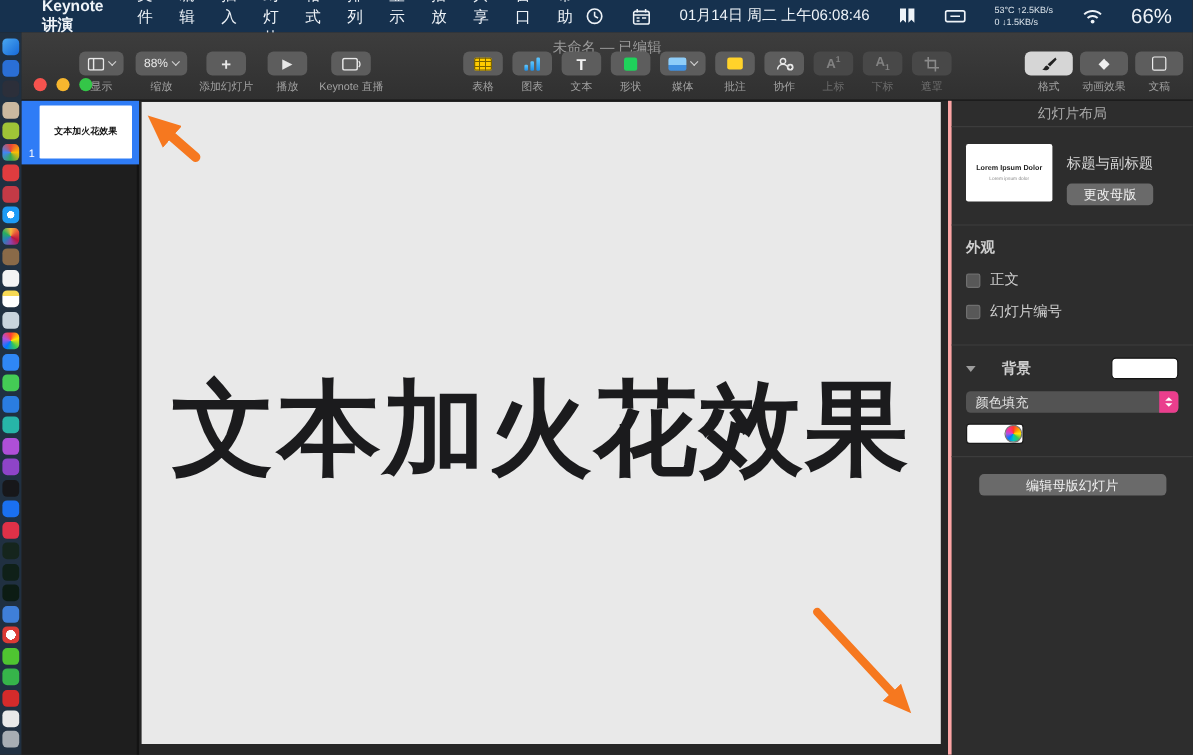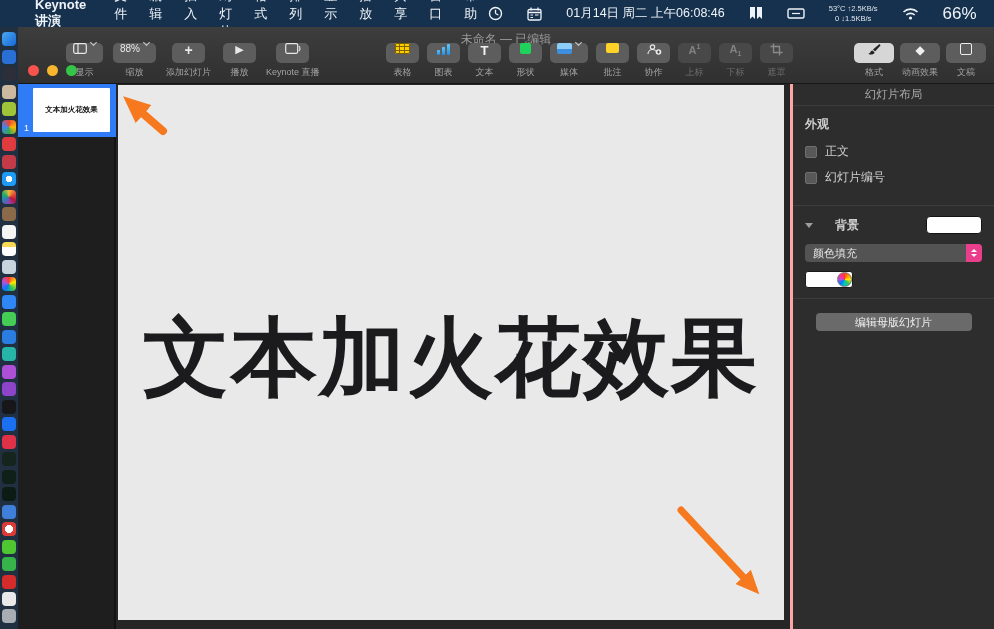--- a/index.html
+++ b/index.html
@@ -11,21 +11,21 @@
   .menubar { position:absolute; left:0; top:0; width:994px; height:27px;
     background:#16314e; display:flex; align-items:center; color:#eef3f8;
     font-size:13px; padding:0 8px; gap:0; }
   .menubar .apple { font-size:14px; padding:0 10px 2px 6px; }
   .menubar .appname { font-weight:bold; margin-right:6px; }
   .menu-item { padding:0 11px; cursor:default; }
   .mb-spacer { flex:1; }
   .mb-status { display:flex; align-items:center; gap:24px; padding-right:0; }
   .mb-status svg { display:block; }
   .mb-time { font-size:12.5px; white-space:nowrap; }
-  .net-block { text-align:center; font-size:7.5px; line-height:1.25; color:#dfe7ee; white-space:nowrap; }
+  .net-block { text-align:left; font-size:7.5px; line-height:1.25; color:#dfe7ee; white-space:nowrap; }
   .mb-batt-pct { font-size:17px; }
   .mb-star { font-size:12px; }
 
   
   .dock { position:absolute; left:0; top:27px; width:18px; height:602px;
     background:#203041; display:flex; flex-direction:column; align-items:center;
     justify-content:space-evenly; padding:2px 0; }
   .dock-icon { width:14px; height:14px; border-radius:4px; flex:0 0 auto; }
 
   
@@ -35,21 +35,21 @@
   .toolbar { position:relative; width:100%; height:57px;
     background:linear-gradient(#3d3d3d,#303030); border-bottom:1px solid #161616; }
   .traffic { position:absolute; left:10px; top:38px; display:flex; gap:8px; }
   .traffic span { width:11px; height:11px; border-radius:50%; }
   .tl-red{ background:#f6534e; } .tl-yellow{ background:#f7b62e; } .tl-green{ background:#34c648; }
   .win-title { position:absolute; left:0; right:0; top:4px; text-align:center;
     font-size:12px; color:#9b9b9b; }
   .tb-group { position:absolute; top:16px; display:flex; gap:10px; align-items:flex-start; }
   .tb-item { display:flex; flex-direction:column; align-items:center; gap:3px; }
   .tb-btn { min-width:33px; height:20px; padding:0 7px; border-radius:5px; background:#5d5d5d;
-    display:flex; justify-content:center; gap:4px; color:#e8e8e8; }
+    display:flex; align-items:center; justify-content:center; gap:4px; color:#e8e8e8; }
   .tb-btn.disabled { background:#484848; color:#828282; }
   .tb-btn.selected { background:#d6d6d6; color:#222; }
   .tb-label { font-size:9px; color:#a3a3a3; white-space:nowrap; }
   .tb-label.disabled { color:#6e6e6e; }
   .chev { width:5px; height:5px; border-right:1.5px solid #cfcfcf; border-bottom:1.5px solid #cfcfcf;
     transform:rotate(45deg); margin-top:-3px; }
   .zoom-val { font-size:10px; }
   .plus-glyph { font-size:14px; font-weight:bold; line-height:1; }
   .play-glyph { font-size:11px; }
   .icon-table { width:15px; height:11px; border-radius:2px;
@@ -411,20 +411,30 @@
             </defs>
             <line x1="45" y1="46" x2="22" y2="26" stroke="#f6781f" stroke-width="8" stroke-linecap="round" marker-end="url(#ah)"></line>
             <line x1="563" y1="425" x2="628" y2="495" stroke="#f6781f" stroke-width="7" stroke-linecap="round" marker-end="url(#ah)"></line>
           </svg>
         </div>
       </div>
 
       <div class="panel">
         <div class="panel-header">幻灯片布局</div>
 
+        <div class="layout-sec panel-sec" style="border-bottom:1px solid #3c3c3c;">
+          <div class="layout-thumb">
+            <span class="t1">Lorem Ipsum Dolor</span>
+            <span class="t2">Lorem ipsum dolor</span>
+          </div>
+          <div class="layout-right">
+            <span class="layout-name">标题与副标题</span>
+            <button class="btn-gray">更改母版</button>
+          </div>
+        </div>
 
         <div class="panel-sec">
           <div class="sec-title">外观</div>
           <div class="chk-row">
             <span class="checkbox"></span>
             <span>正文</span>
           </div>
           <div class="chk-row">
             <span class="checkbox"></span>
             <span>幻灯片编号</span>

